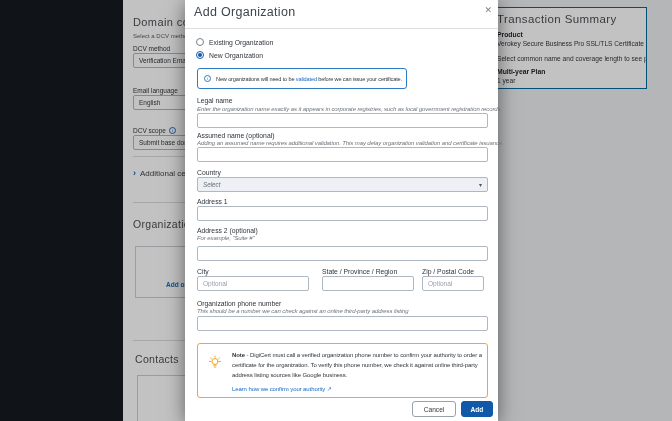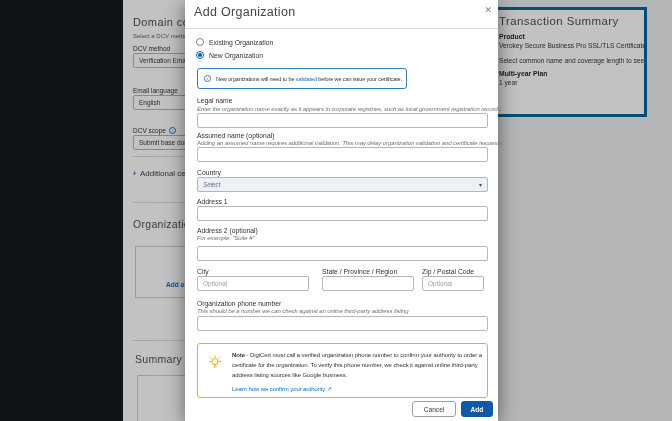--- a/index.html
+++ b/index.html
@@ -19,22 +19,22 @@
   .bg-divider{width:268px;height:1px;background:#d9dcdf}
   .bg-toggle{font-size:8px;color:#3f444a;white-space:nowrap;display:flex;align-items:center;gap:4px}
   .chev{color:#1669c1;font-size:9px;font-weight:bold}
   .bg-h2{font-size:10.5px;color:#4b4f54;letter-spacing:.3px;white-space:nowrap}
   .bg-box{border:1px solid #c9ced3;background:#fff}
   .bg-addlink{font-size:6.5px;font-weight:bold;color:#1669c1;white-space:nowrap;cursor:pointer}
   .mini-i{display:inline-flex;width:7px;height:7px;border:1px solid #1669c1;border-radius:50%;
           color:#1669c1;font-size:5px;line-height:5px;align-items:center;justify-content:center;
           font-family:"Liberation Serif",serif;font-style:italic}
 
-  .txn{position:absolute;left:480px;top:7px;width:167px;height:110px;background:#fff;
-       border:3px solid #0369a1;padding:5px 20px 0 16px;overflow:hidden}
+  .txn{position:absolute;left:480px;top:7px;width:167px;height:82px;background:#fff;
+       border:1px solid #0369a1;padding:5px 20px 0 16px;overflow:hidden}
   .txn-title{font-size:11.5px;color:#4b4f54;letter-spacing:.4px;white-space:nowrap}
   .txn-label{font-size:6.8px;font-weight:bold;color:#24282d;margin-top:6px;white-space:nowrap}
   .txn-val{font-size:6.6px;color:#33383d;margin-top:2px;white-space:nowrap}
   .txn-hint{font-size:6.6px;color:#33383d;margin-top:8px;white-space:nowrap}
 
   
   .overlay{position:absolute;inset:0;background:rgba(0,0,0,.24);z-index:5}
   .modal{position:absolute;left:185px;top:0;width:313px;height:421px;background:#fff;z-index:10;
          box-shadow:0 3px 18px rgba(0,0,0,.5)}
   .m-title{font-size:12.5px;color:#3f454c;letter-spacing:.3px;white-space:nowrap}
@@ -108,21 +108,21 @@
     </div>
 
     <div class="abs bg-divider" style="left:10px;top:202px"></div>
 
     <div class="abs bg-h2" style="left:10px;top:218px">Organization</div>
     <div class="abs bg-box" style="left:12px;top:246px;width:230px;height:52px"></div>
     <div class="abs bg-addlink" style="left:43px;top:281px">Add organization</div>
 
     <div class="abs bg-divider" style="left:10px;top:340px"></div>
 
-    <div class="abs bg-h2" style="left:12px;top:353px">Summary</div>
+    <div class="abs bg-h2" style="left:12px;top:353px">Contacts</div>
     <div class="abs bg-box" style="left:14px;top:375px;width:230px;height:60px"></div>
   </div>
 
   <div class="txn">
     <div class="txn-title">Transaction Summary</div>
     <div class="txn-label">Product</div>
     <div class="txn-val">Verokey Secure Business Pro SSL/TLS Certificate</div>
     <div class="txn-hint">Select common name and coverage length to see pricing</div>
     <div class="txn-label">Multi-year Plan</div>
     <div class="txn-val">1 year</div>

